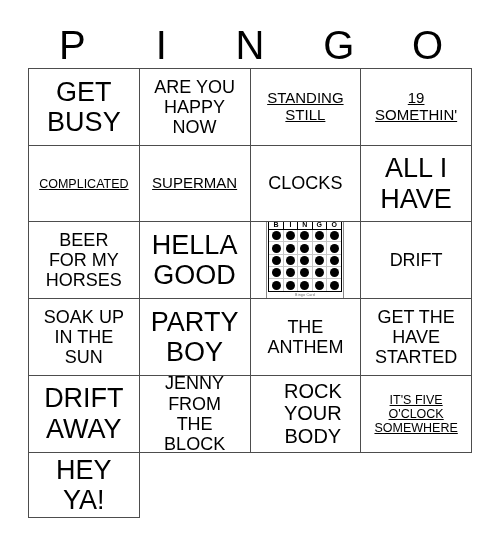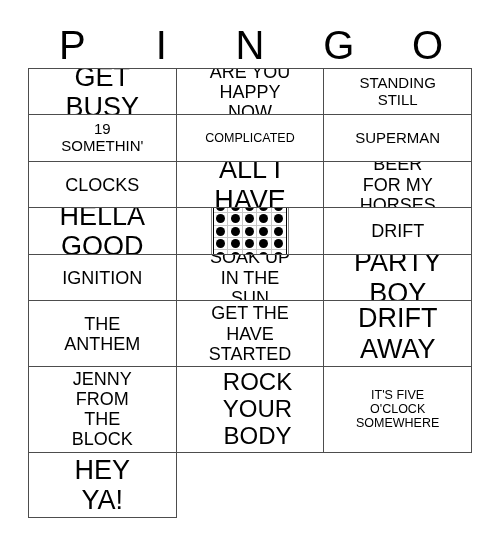--- a/index.html
+++ b/index.html
@@ -45,21 +45,21 @@
   }
 
   
   .grid {
     position: absolute;
     left: 28px;
     top: 68px;
     width: 444px;
     height: 450px;
     display: grid;
-    grid-template-columns: repeat(3, 1fr);
+    grid-template-columns: repeat(4, 1fr);
     grid-template-rows: repeat(5, 1fr);
     border-top: 1px solid #4d4d4d;
     border-left: 1px solid #4d4d4d;
     box-sizing: border-box;
     background: #ffffff;
   }
   .cell {
     border-right: 1px solid #4d4d4d;
     border-bottom: 1px solid #4d4d4d;
     box-sizing: border-box;
@@ -72,24 +72,24 @@
     background: #ffffff;
   }
   .cell-text {
     display: block;
     white-space: pre-line;
     line-height: 1.12;
     color: #000000;
   }
   
   .sz-xl  { font-size: 27px; }
-  .sz-lg  { font-size: 24px; margin-left: 15px; }
+  .sz-lg  { font-size: 20px; margin-left: 15px; }
   .sz-md  { font-size: 18px; }
-  .sz-sm  { font-size: 15px; }
-  .sz-xs  { font-size: 12.5px; }
+  .sz-sm  { font-size: 15px; text-decoration: underline; }
+  .sz-xs  { font-size: 12.5px; text-decoration: underline; }
 
   
   .free-cell {
     padding: 0;
   }
   .mini-card {
     position: relative;
     width: 78px;
     height: 86px;
     background: #ffffff;
@@ -298,23 +298,20 @@
               <div class="mini-dot" style="background: rgb(0, 0, 0);"></div>
             </div>
           </div>
         <div class="mini-caption">Bingo Card</div>
       </div>
     </div>
 
     <div class="cell">
         <span class="cell-text sz-md">DRIFT</span>
       </div>
-    <div class="cell">
-        <span class="cell-text sz-md">IGNITION</span>
-      </div>
 
     <div class="cell">
         <span class="cell-text sz-md">SOAK UP
 IN THE
 SUN</span>
       </div>
     <div class="cell">
         <span class="cell-text sz-xl">PARTY
 BOY</span>
       </div>

